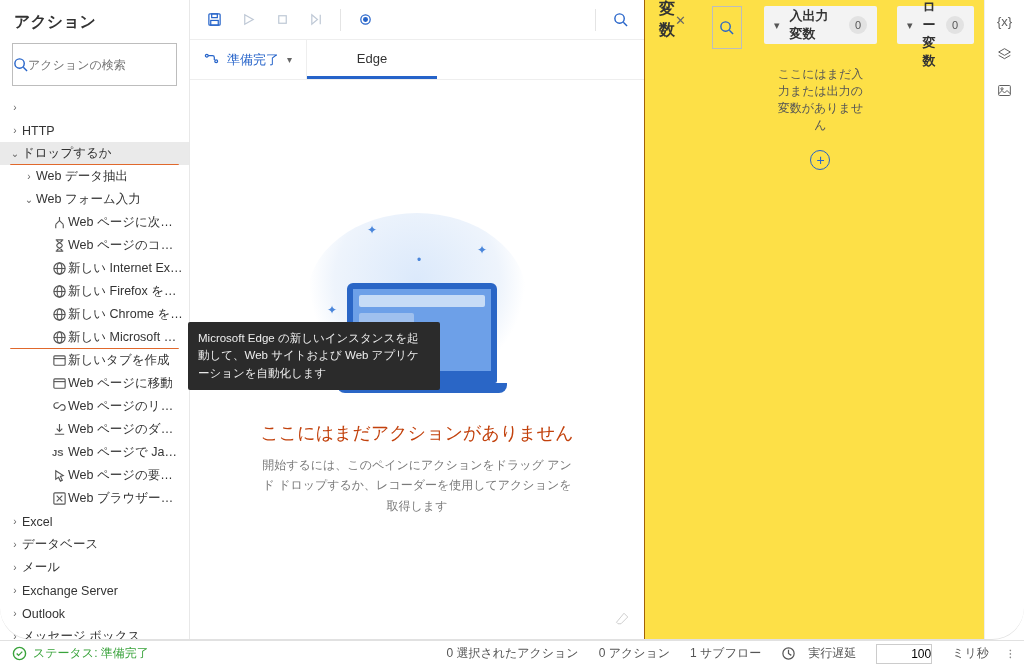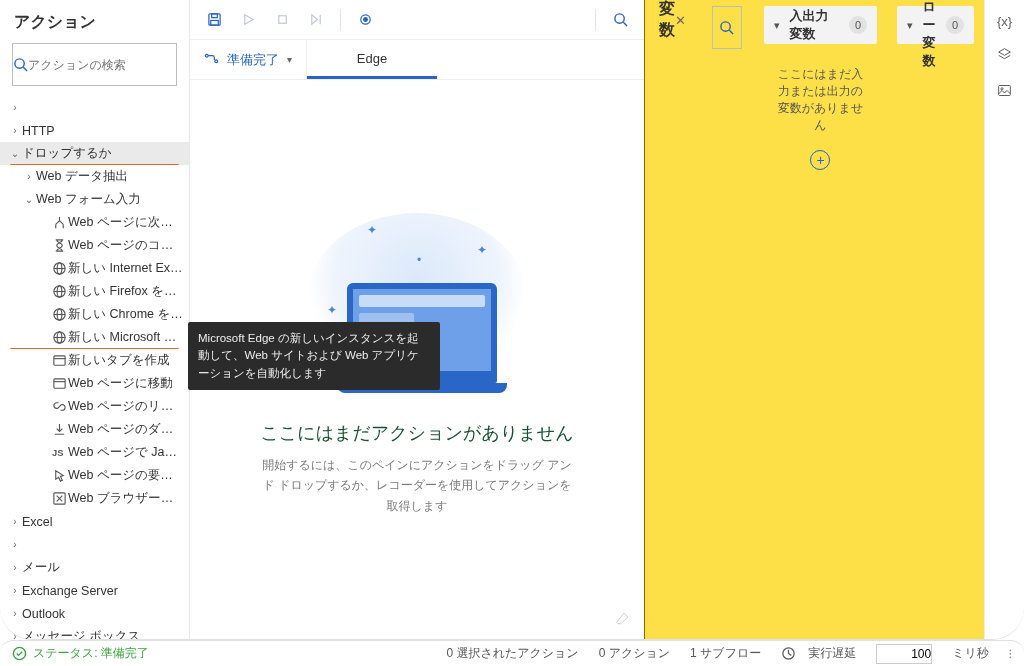--- a/index.html
+++ b/index.html
@@ -26,21 +26,21 @@
 .main{flex:1;display:flex;flex-direction:column;min-width:0;}
 .toolbar{height:40px;border-bottom:1px solid #eee;display:flex;align-items:center;padding:0 10px;gap:6px;}
 .tbtn{width:28px;height:28px;display:flex;align-items:center;justify-content:center;color:#2563c9;border-radius:2px;}
 .tbtn.disabled{color:#bfc9d6;}
 .tsep{width:1px;height:22px;background:#e4e4e4;margin:0 4px;}
 .tspacer{flex:1;}
 .subflow-bar{height:40px;border-bottom:1px solid #eee;display:flex;align-items:stretch;}
 .subflow-btn{display:flex;align-items:center;gap:8px;padding:0 14px;border-right:1px solid #eee;color:#2563c9;}
 .tab{display:flex;align-items:center;justify-content:center;width:130px;border-bottom:3px solid #2563c9;color:#333;font-size:13px;}
 .canvas{flex:1;display:flex;flex-direction:column;align-items:center;justify-content:center;position:relative;background:#fff;}
-.empty-title{font-size:18px;color:#14532d;margin-top:18px;}
+.empty-title{font-size:18px;color:#c2410c;margin-top:18px;}
 .empty-sub{font-size:12px;color:#7a7a7a;text-align:center;line-height:1.7;margin-top:10px;max-width:320px;}
 
 .illus{width:220px;height:200px;position:relative;}
 .blob{position:absolute;inset:10px 0 20px;border-radius:50%;background:radial-gradient(circle at 50% 40%,#dbe9fb 0%,#eef4fc 55%,rgba(238,244,252,0) 72%);}
 .laptop{position:absolute;left:40px;top:80px;width:150px;}
 .screen{width:150px;height:100px;border:6px solid #2a66c6;border-bottom-width:12px;border-radius:6px 6px 2px 2px;background:#6da0e8;position:relative;overflow:hidden;}
 .screen::before{content:"";position:absolute;top:6px;left:6px;right:6px;height:12px;background:#c7dcf6;border-radius:2px;}
 .screen::after{content:"";position:absolute;top:24px;left:6px;width:55px;bottom:6px;background:#9fc0ee;border-radius:2px;}
 .base{width:170px;height:10px;background:#2a66c6;border-radius:0 0 8px 8px;margin-left:-10px;}
 .pill{position:absolute;left:26px;top:130px;width:24px;height:56px;background:#3173d1;border-radius:12px;}
@@ -61,21 +61,21 @@
 .section-head{background:#f3f3f3;height:38px;display:flex;align-items:center;padding:0 10px;gap:10px;border-radius:2px;}
 .section-head .chev{color:#555;font-size:11px;}
 .section-head .stitle{font-weight:600;font-size:13px;}
 .badge{background:#e2e2e2;border-radius:10px;min-width:18px;height:18px;display:flex;align-items:center;justify-content:center;font-size:11px;color:#555;padding:0 6px;}
 .section-body{padding:22px 10px;text-align:center;}
 .section-body .msg{font-size:12px;color:#555;}
 .add-circle{width:20px;height:20px;border:1.5px solid #2563c9;border-radius:50%;display:inline-flex;align-items:center;justify-content:center;color:#2563c9;font-size:14px;margin-top:16px;}
 
 .rail{width:40px;border-left:1px solid #eee;display:flex;flex-direction:column;align-items:center;gap:18px;padding-top:14px;color:#606060;}
 
-.status{position:absolute;left:0;right:0;bottom:0;height:26px;border-top:1px solid #e1e1e1;display:flex;align-items:center;padding:0 12px;font-size:12px;color:#555;gap:20px;background:#fff;border-radius:13px;}
+.status{position:absolute;left:0;right:0;bottom:0;height:26px;border-top:1px solid #e1e1e1;display:flex;align-items:center;padding:0 12px;font-size:12px;color:#555;gap:20px;background:#fff;}
 .status .ok{color:#39a33b;display:flex;align-items:center;gap:6px;}
 .status .grow{flex:1;}
 .status .delay-input{width:56px;height:20px;border:1px solid #ccc;font-size:12px;text-align:right;}
 
 .tooltip{position:absolute;left:188px;top:322px;width:252px;background:#2b2b2b;color:#eee;font-size:11.5px;line-height:1.5;padding:8px 10px;border-radius:2px;z-index:50;}
 
 svg{width:15px;height:15px;}
 </style>
 </head>
 <body>
@@ -241,20 +241,21 @@
             </svg>
           </span>
           <span class="lbl">Web ブラウザーを閉じる</span>
         </div>
         <div class="tree-item depth0">
           <span class="chev">›</span>
           <span class="lbl">Excel</span>
         </div>
         <div class="tree-item depth0">
           <span class="chev">›</span>
+          <span class="lbl">データベース</span>
         </div>
         <div class="tree-item depth0">
           <span class="chev">›</span>
           <span class="lbl">メール</span>
         </div>
         <div class="tree-item depth0">
           <span class="chev">›</span>
           <span class="lbl">Exchange Server</span>
         </div>
         <div class="tree-item depth0">

